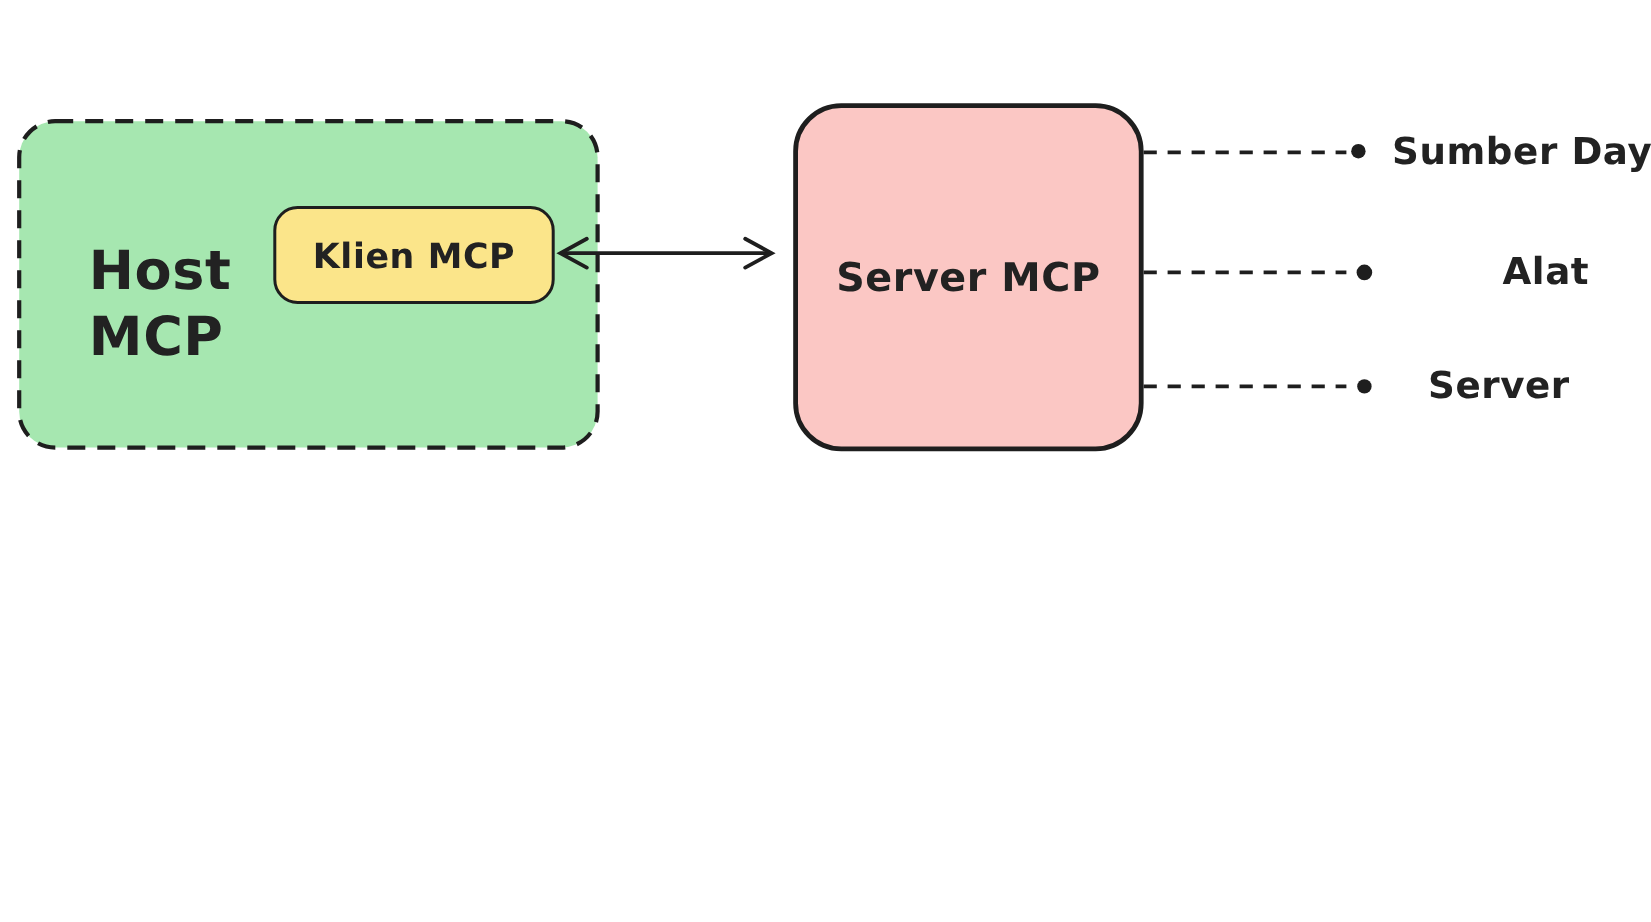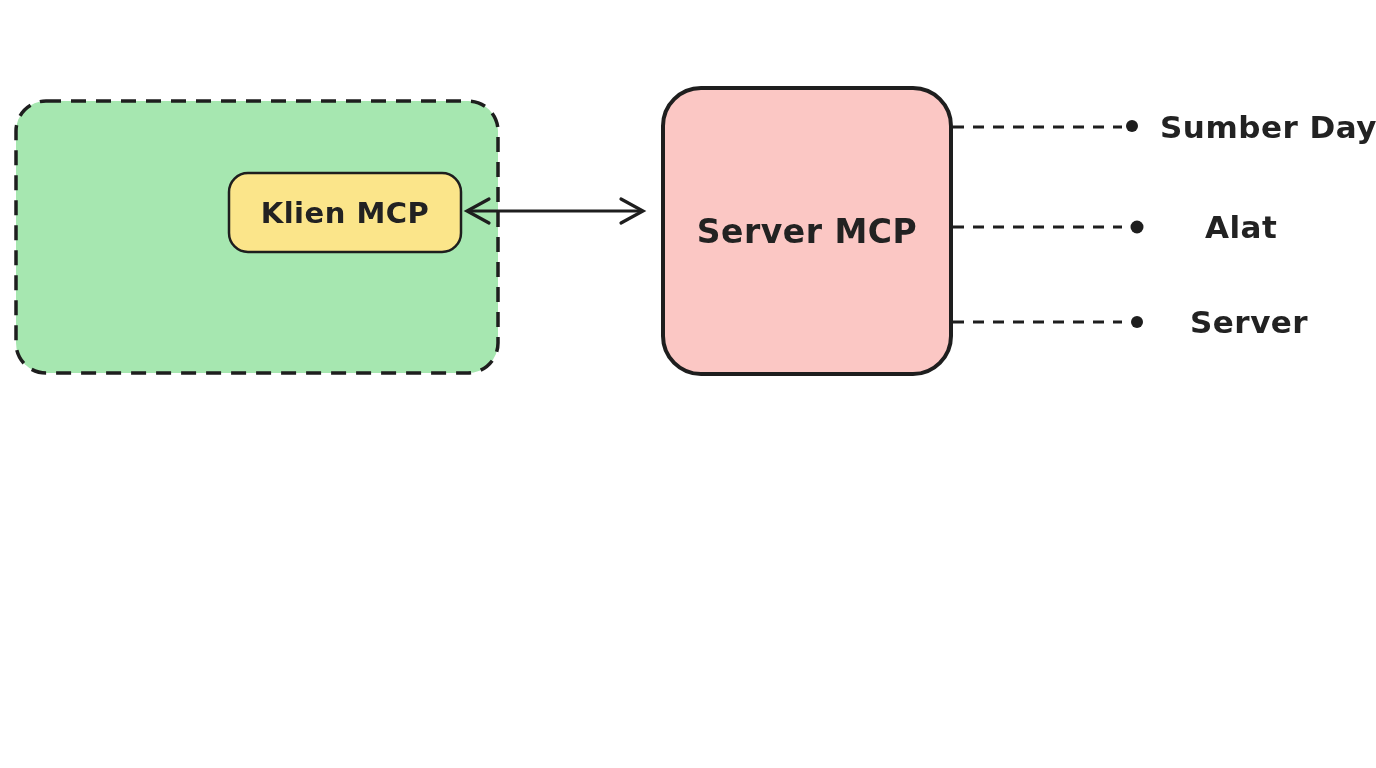--- a/index.html
+++ b/index.html
@@ -47,21 +47,21 @@
   }
   .server-label {
     left: 662px;
     width: 290px;
     top: 231px;
     text-align: center;
     font-size: 33px;
   }
   .cap-label { font-size: 31px; }
   .cap-0 { left: 1160px; top: 127px; }
-  .cap-1 { left: 1205px; top: 227px; }
+  .cap-1 { left: 1252px; top: 227px; }
   .cap-2 { left: 1190px; top: 322px; }
 </style>
 </head>
 <body>
 
 <div class="canvas">
 
   <svg class="layer" width="1376" height="768" viewBox="0 0 1376 768">
 
     <rect x="16" y="101" width="482" height="272" rx="30" ry="30" fill="var(--host-fill)" stroke="var(--stroke)" stroke-width="3.5" stroke-dasharray="15 10"></rect>
@@ -81,20 +81,24 @@
       <line x1="953" y1="227" x2="1122" y2="227"></line>
       <line x1="953" y1="322" x2="1122" y2="322"></line>
     </g>
     <g fill="var(--stroke)">
       <circle cx="1132" cy="126" r="6"></circle>
       <circle cx="1137" cy="227" r="6.5"></circle>
       <circle cx="1137" cy="322" r="6"></circle>
     </g>
   </svg>
 
+  <div class="label host-label">
+    <span>Host</span>
+    <span>MCP</span>
+  </div>
 
   <div class="label client-label">Klien MCP</div>
 
   <div class="label server-label">Server MCP</div>
 
   <div class="label cap-label cap-0">Sumber Daya</div>
 
   <div class="label cap-label cap-1">Alat</div>
 
   <div class="label cap-label cap-2">Server</div>

